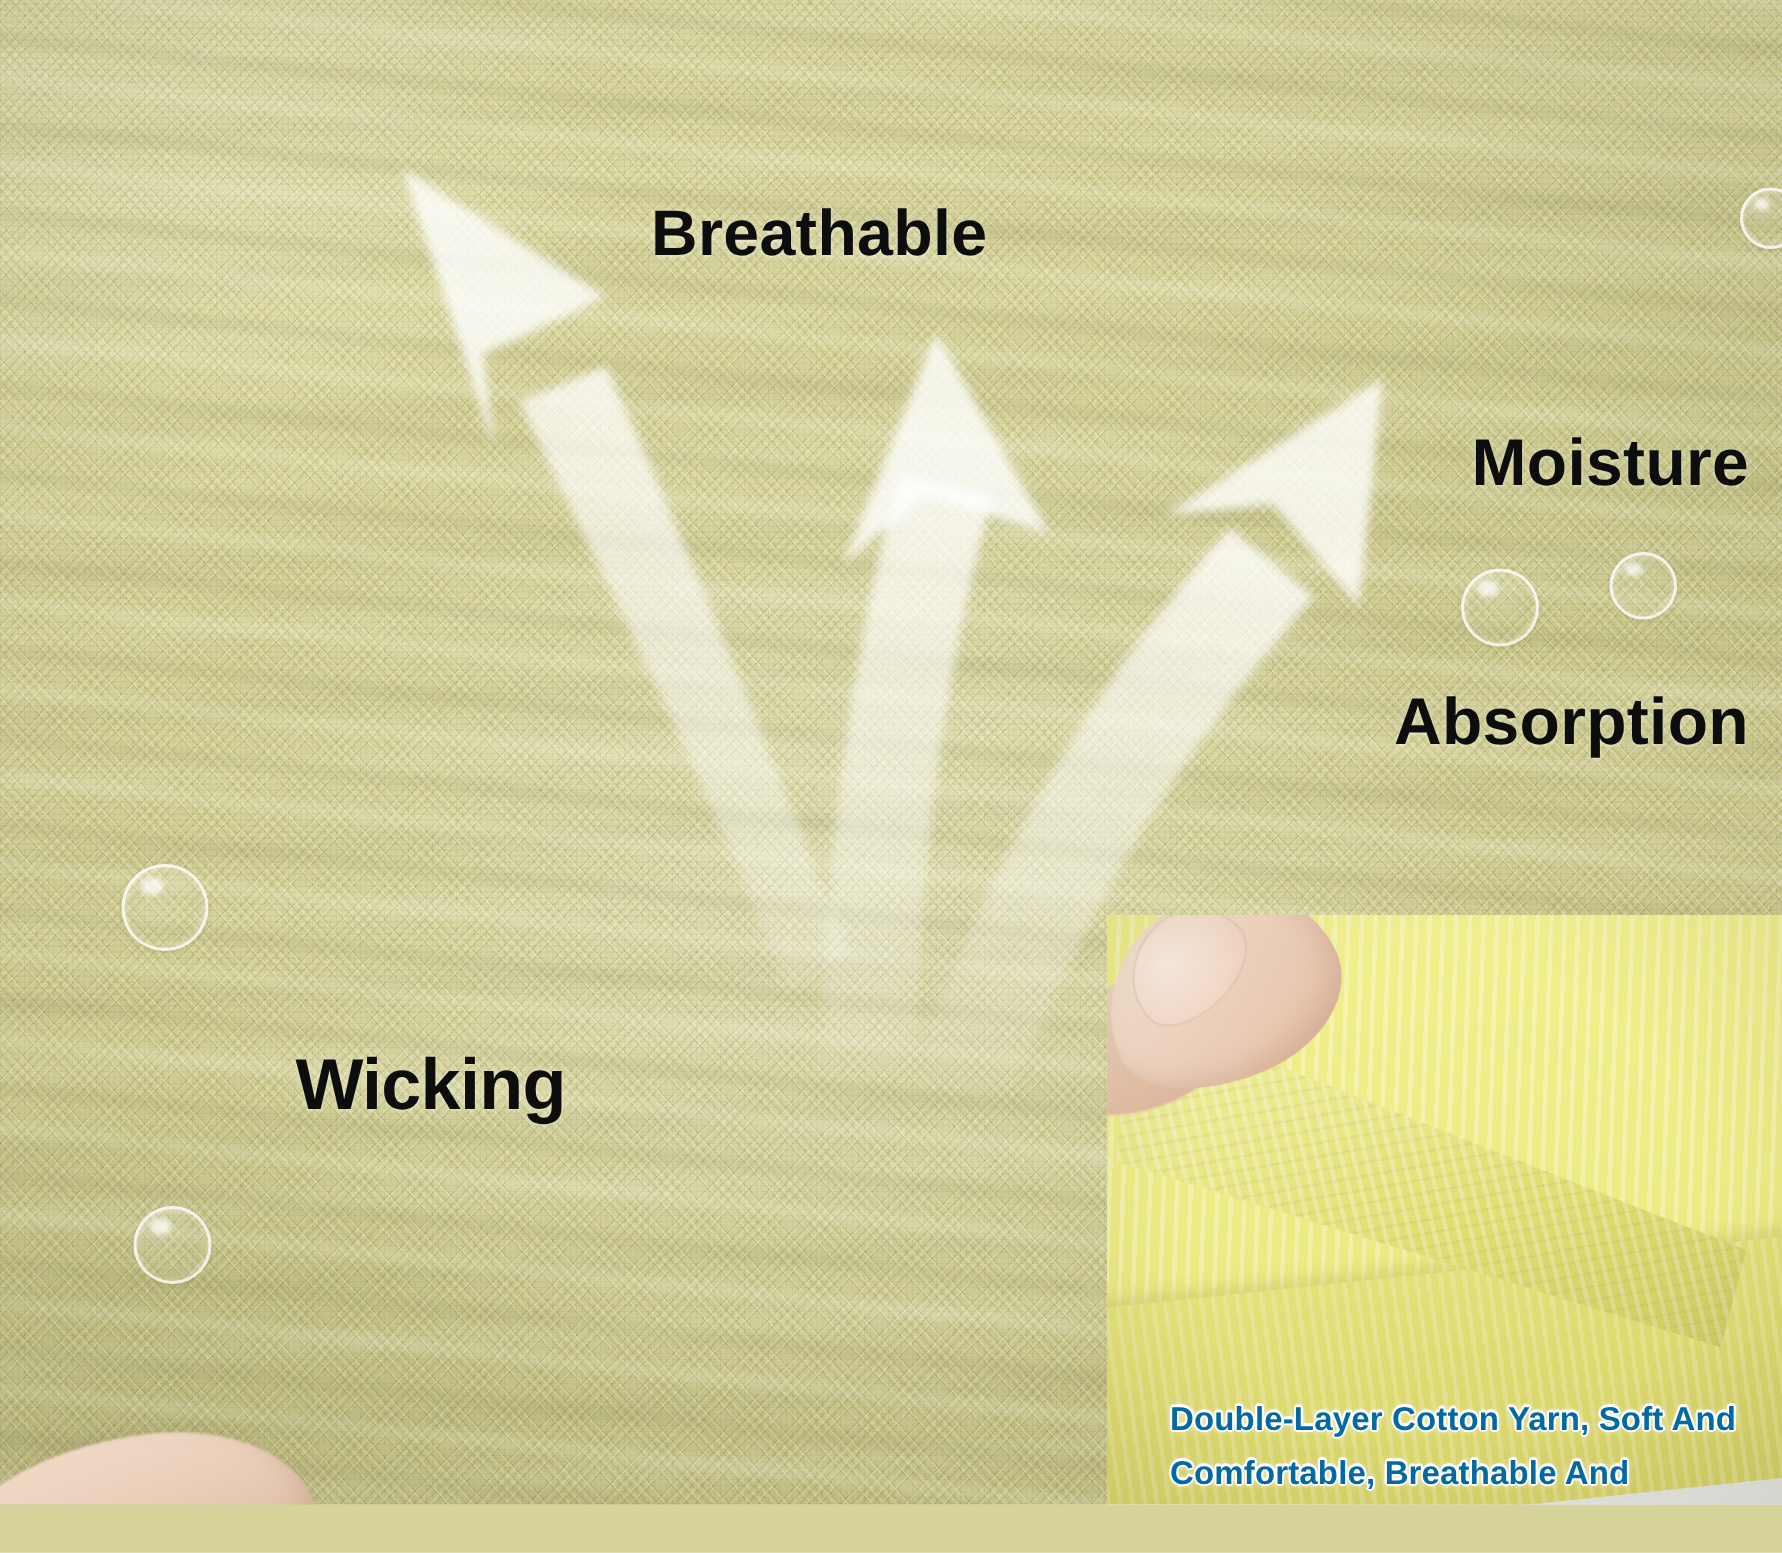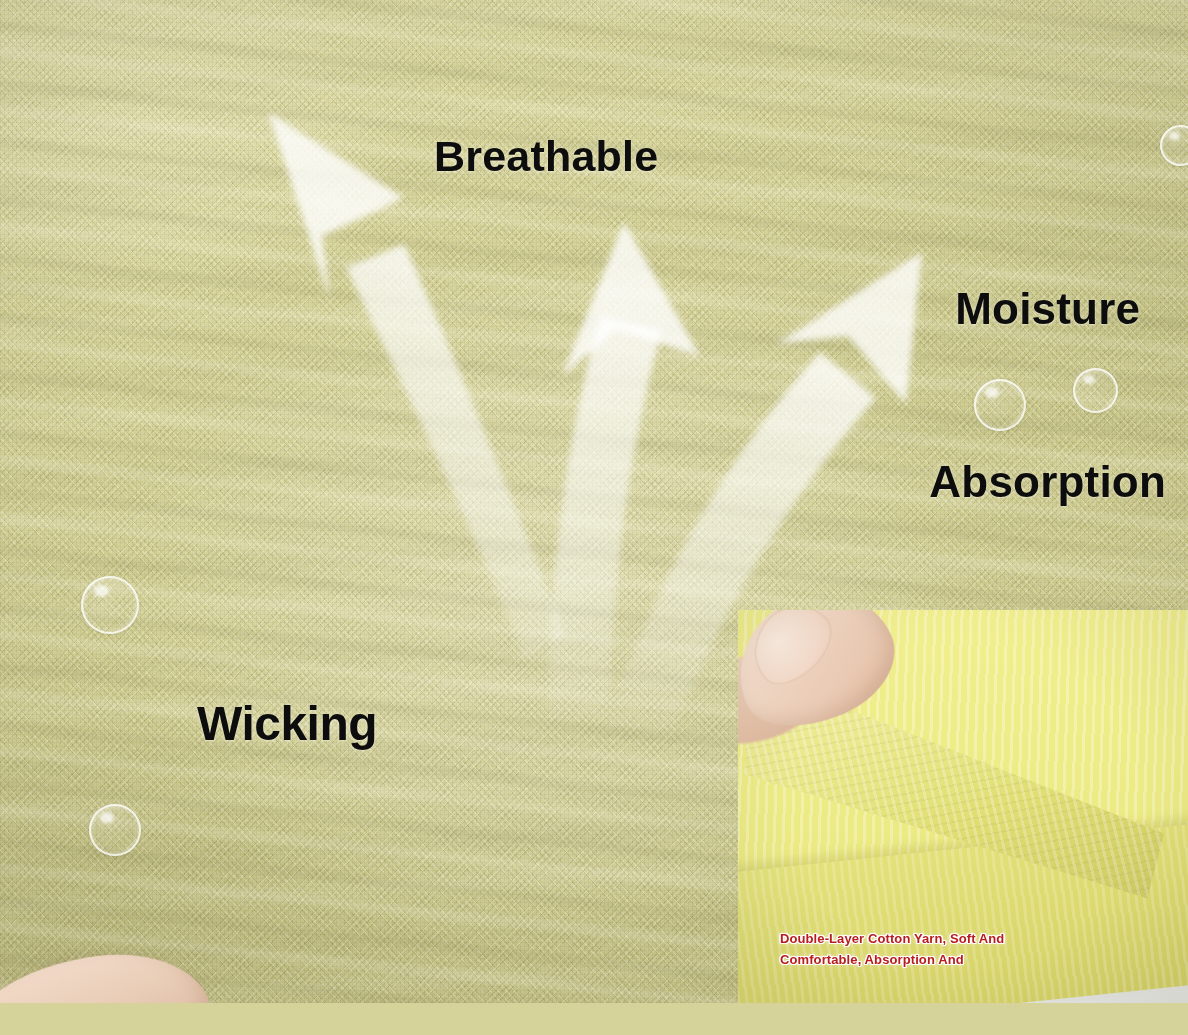--- a/index.html
+++ b/index.html
@@ -89,21 +89,21 @@
 
   
   .label{
     position:absolute;color:#0d0d0d;font-weight:bold;
     letter-spacing:.2px;line-height:1.08;
     text-shadow:0 1px 2px rgba(255,255,240,.42), 0 0 7px rgba(255,255,235,.30);
     white-space:pre;
   }
   #lbl-breathable{left:434px;top:133px;font-size:43px;}
   #lbl-moisture{right:22px;top:190px;font-size:44px;text-align:right;}
-  #lbl-moisture .ln{display:block;text-align:center;}
+  #lbl-moisture .ln{display:block;}
   #lbl-moisture .ln+.ln{margin-top:30px;}
   #lbl-wicking{left:197px;top:698px;font-size:48px;letter-spacing:-.5px;}
 
   
   .corner-finger{
     position:absolute;left:-40px;top:958px;width:250px;height:110px;
     background:
       linear-gradient(166deg,#f4dfcf 0%,#ecd2bd 38%,#e2c3ac 70%,#d9b69e 100%);
     border-radius:58% 42% 50% 50% / 70% 60% 40% 30%;
     transform:rotate(-7deg);
@@ -190,21 +190,21 @@
     filter:blur(.8px);
   }
   .inset-shade{
     position:absolute;inset:0;
     background:radial-gradient(ellipse 70% 70% at 50% 45%, rgba(0,0,0,0) 55%, rgba(90,88,50,.10) 100%);
   }
 
   
   .caption{
     position:absolute;left:780px;top:928px;width:400px;
-    font-size:13px;font-weight:bold;color:#b91c1c;line-height:1.62;
+    font-size:22px;font-weight:bold;color:#0369a1;line-height:1.62;
     text-shadow:
       -1.4px 0 0 #fff, 1.4px 0 0 #fff, 0 -1.4px 0 #fff, 0 1.4px 0 #fff,
       -1px -1px 0 #fff, 1px -1px 0 #fff, -1px 1px 0 #fff, 1px 1px 0 #fff,
       0 0 5px rgba(255,255,255,.85);
     letter-spacing:.1px;
   }
   .caption .cl{display:block;white-space:nowrap;}
 </style>
 </head>
 <body>
@@ -289,16 +289,16 @@
     <div class="inset-flap2"></div>
     <div class="pinch-finger"></div>
     <div class="pinch-thumb">
       <div class="pinch-nail"></div>
     </div>
     <div class="inset-shade"></div>
   </div>
 
   <div class="caption">
     <span class="cl">Double-Layer Cotton Yarn, Soft And</span>
-    <span class="cl">Comfortable, Absorption And</span>
+    <span class="cl">Comfortable, Breathable And</span>
   </div>
 
 </div>
 
 </body></html>

